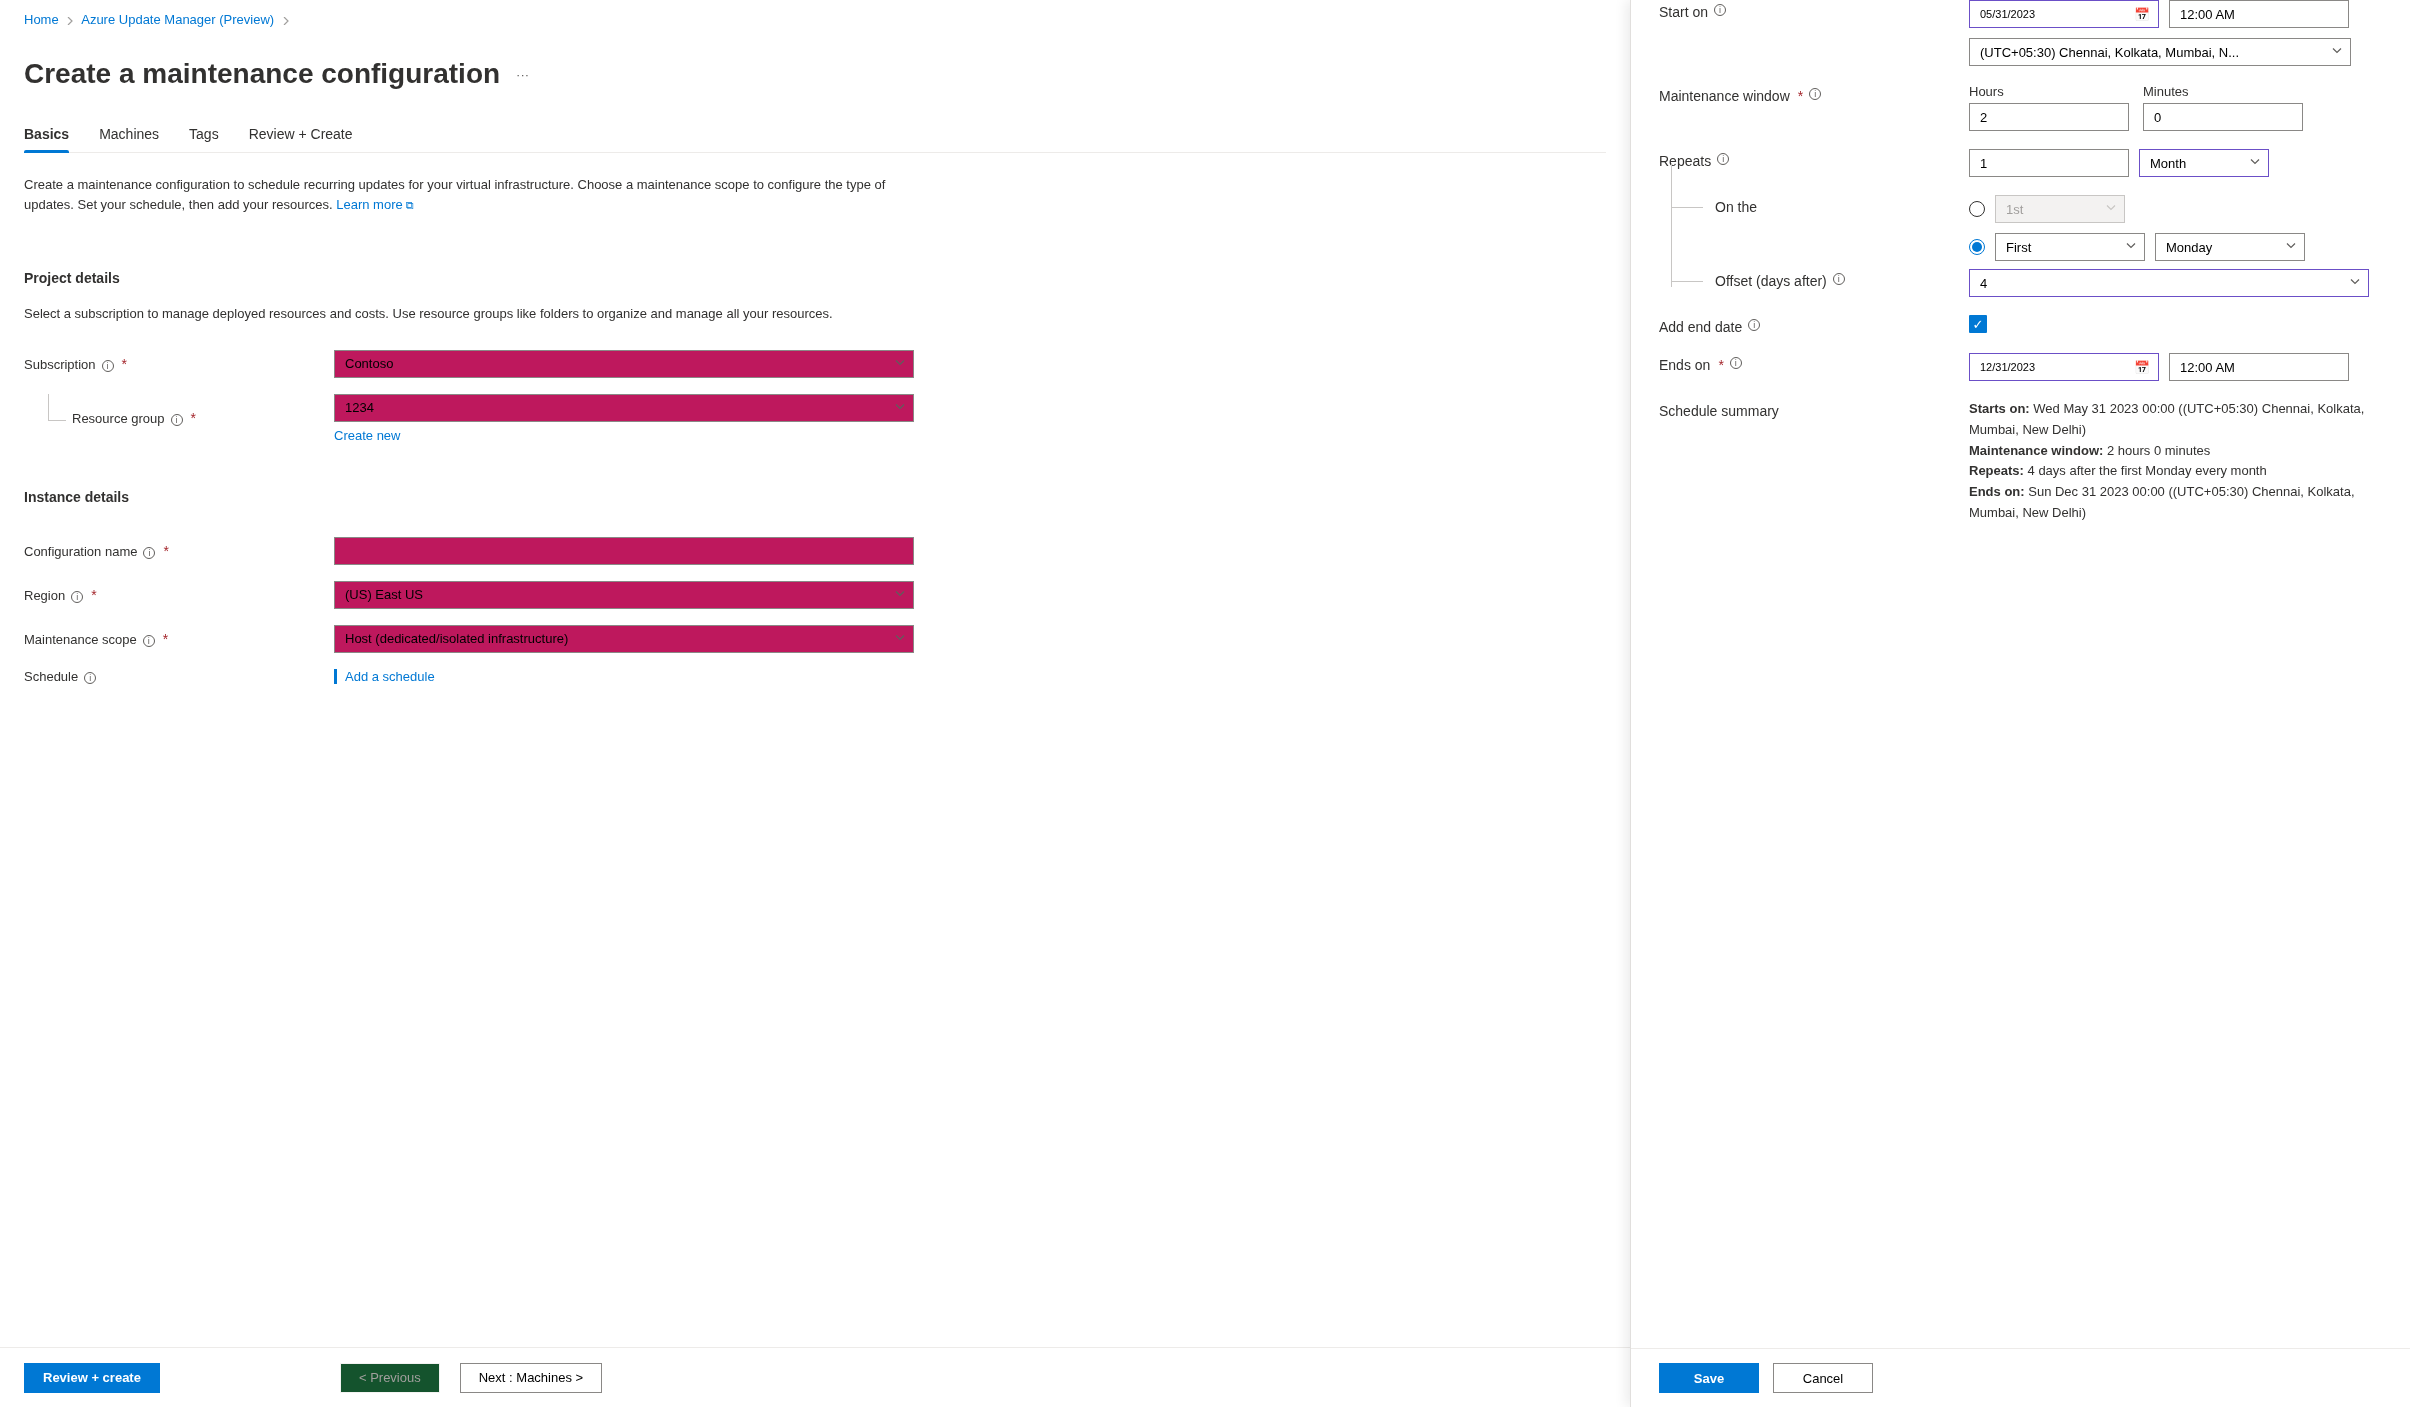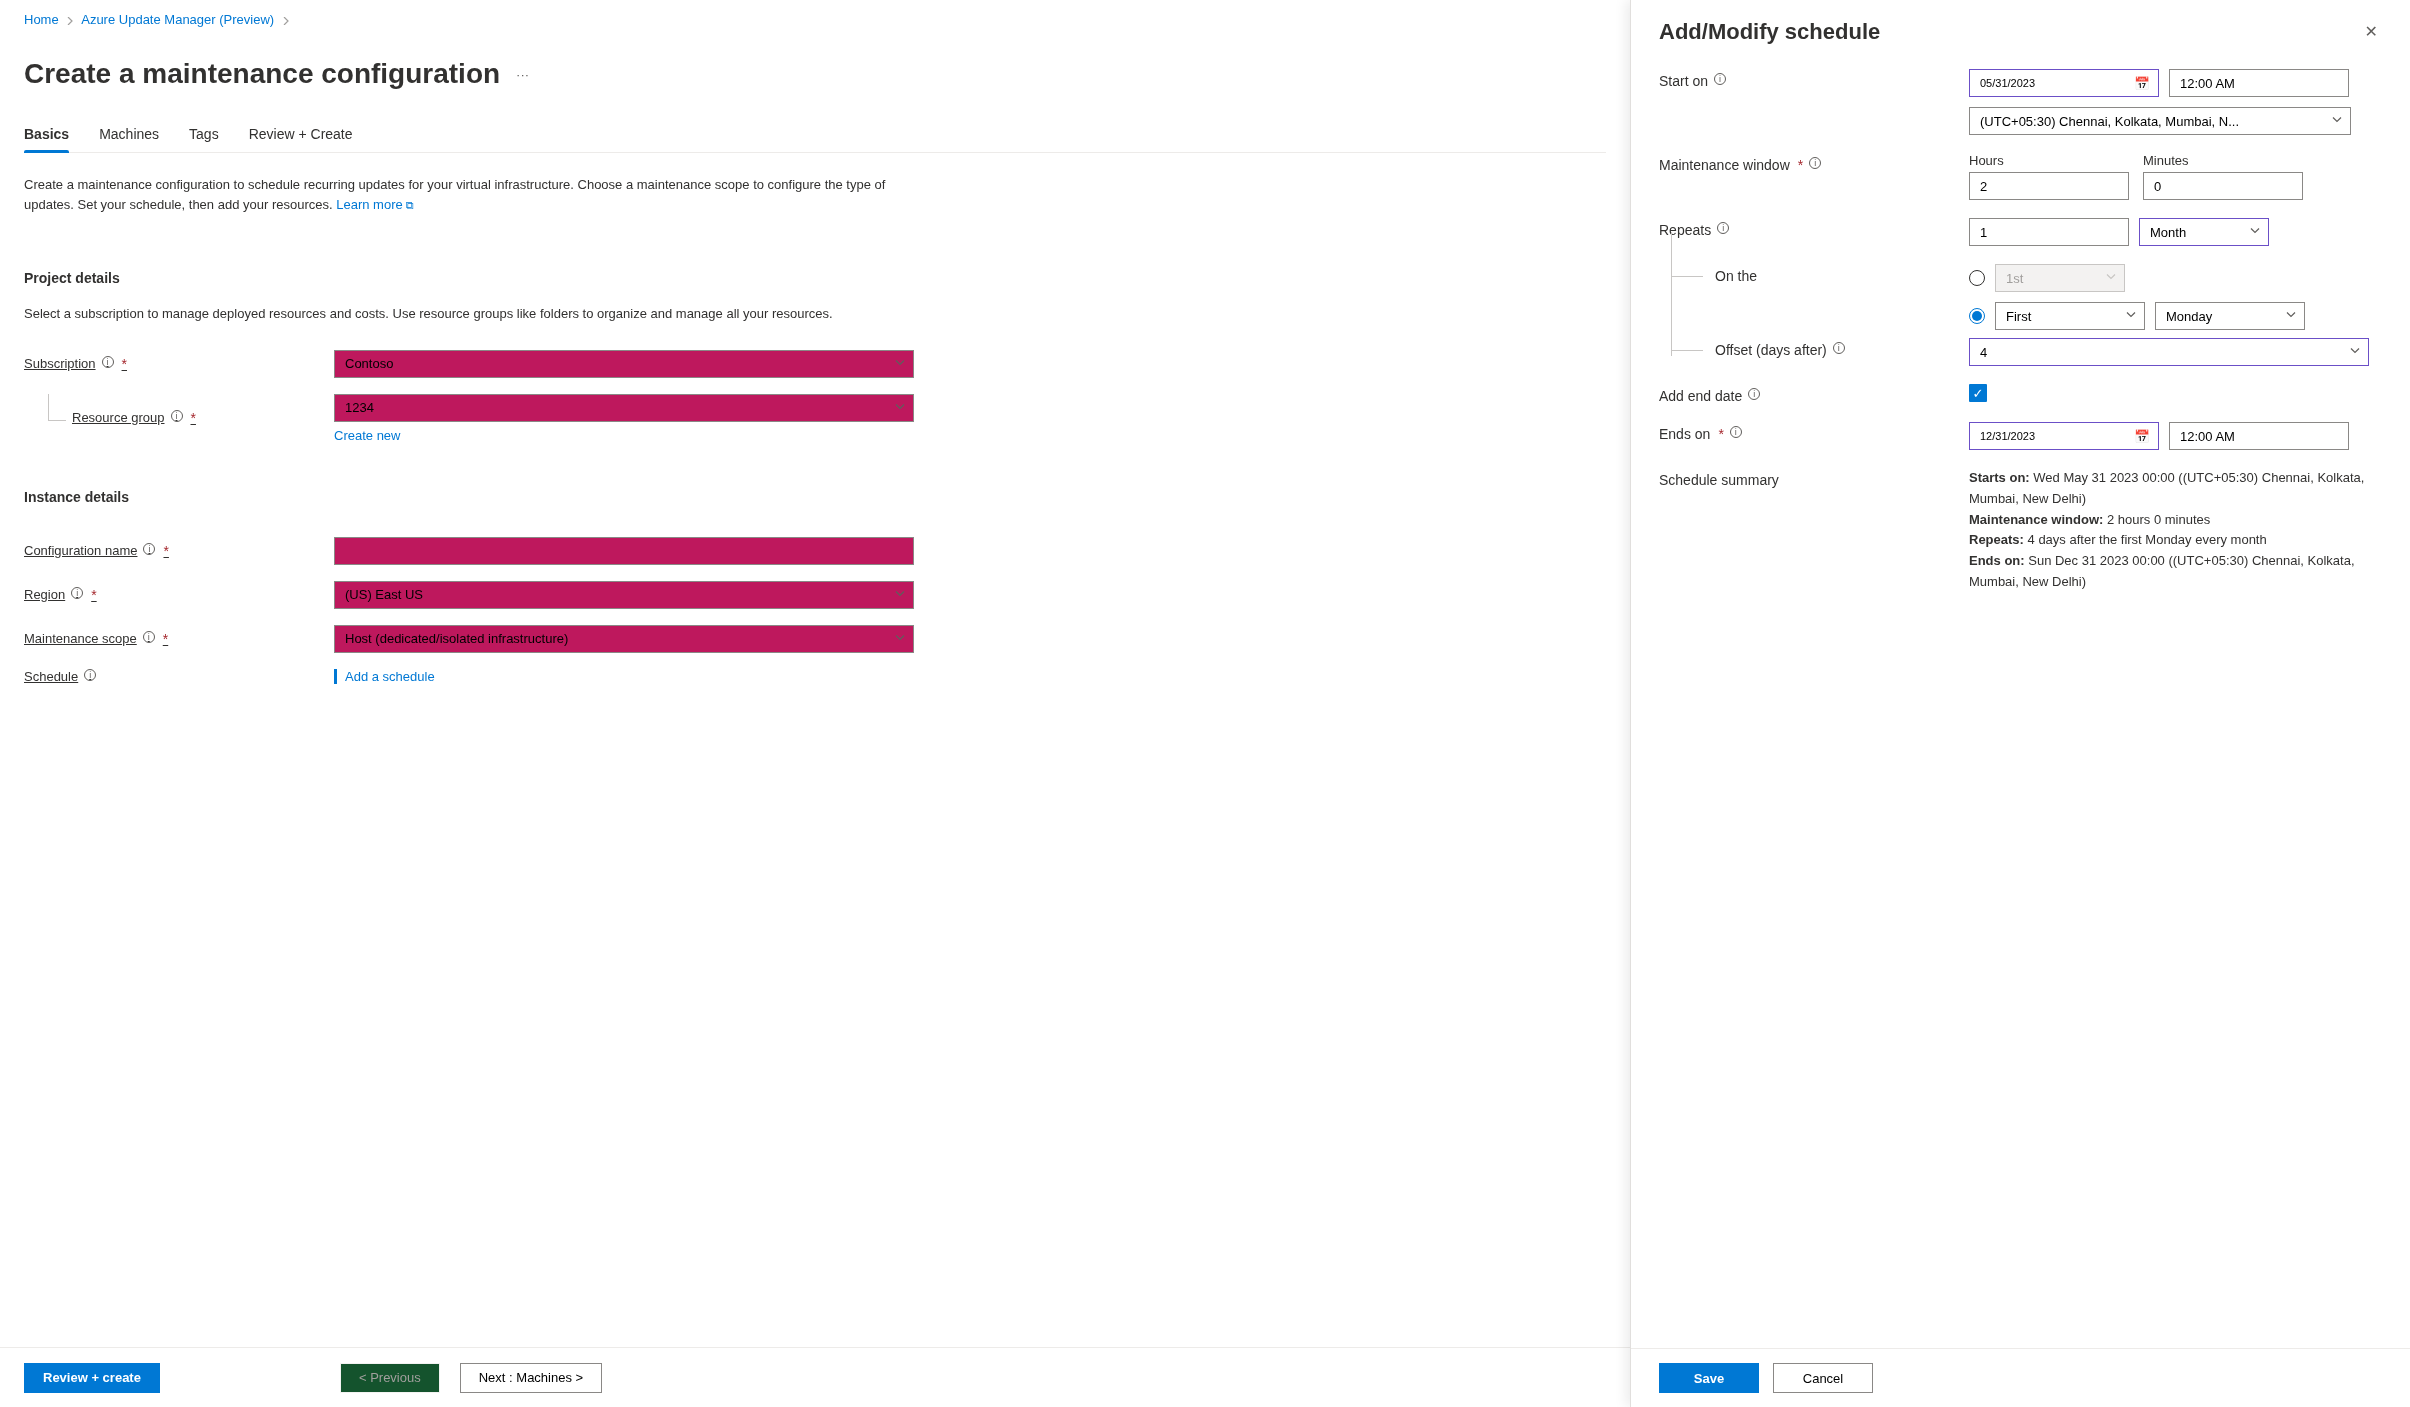--- a/index.html
+++ b/index.html
@@ -30,21 +30,21 @@
     .tabs { display: flex; gap: 30px; border-bottom: 1px solid #edebe9; margin-bottom: 22px; }
     .tab { padding: 6px 0 10px 0; font-size: 14px; color: #323130; cursor: pointer; position: relative; }
     .tab.active { font-weight: 600; }
     .tab.active::after { content: ""; position: absolute; left: 0; right: 0; bottom: -1px; height: 3px; background: #0078d4; border-radius: 2px 2px 0 0; }
     .intro { font-size: 13px; color: #323130; max-width: 900px; line-height: 1.5; margin-bottom: 56px; }
     .intro a { color: #0078d4; text-decoration: none; }
     .ext-icon { margin-left: 3px; font-size: 11px; }
     .section-heading { font-size: 14px; font-weight: 600; margin-bottom: 18px; }
     .section-desc { font-size: 13px; max-width: 900px; line-height: 1.5; margin-bottom: 26px; }
     .form-row { display: flex; align-items: center; margin-bottom: 16px; }
-    .form-label { width: 310px; font-size: 13px; display: flex; align-items: flex-start; gap: 6px; text-decoration: underline; }
+    .form-label { width: 310px; font-size: 13px; display: flex; align-items: flex-end; gap: 6px; }
     .form-label.indent { padding-left: 48px; position: relative; }
     .form-label.indent::before { content: ""; position: absolute; left: 24px; top: -16px; height: 26px; width: 1px; background: #c8c6c4; }
     .form-label.indent::after { content: ""; position: absolute; left: 24px; top: 10px; width: 18px; height: 1px; background: #c8c6c4; }
     .req { color: #a4262c; margin-left: 2px; font-size: 14px;}
     .info-icon { width: 12px; height: 12px; border: 1px solid #605e5c; border-radius: 50%; display: inline-flex; align-items: center; justify-content: center; font-size: 9px; color: #605e5c; cursor: help; }
     .form-control-wrap { width: 580px; }
     .select-input, .text-input {
       width: 100%; height: 28px; border: 1px solid #8a8886; padding: 0 30px 0 10px; font-size: 13px; background: #be185d; position: relative;
     }
     .select-wrap { position: relative; }
@@ -229,24 +229,20 @@
 
   <div class="footer-bar">
     <button class="btn primary">Review + create</button>
     <div class="footer-spacer"></div>
     <button class="btn disabled">&lt; Previous</button>
     <button class="btn">Next : Machines &gt;</button>
   </div>
 </div>
 
 <div class="panel">
-  <div class="panel-header">
-    <div class="panel-title">Add/Modify schedule</div>
-    <div class="close-btn">✕</div>
-  </div>
 
   <div class="panel-body">
 
     <div class="panel-row">
       <div class="panel-label">
         <span>Start on</span>
         <span class="info-icon">i</span>
       </div>
       <div class="panel-controls">
         <div class="inline">

